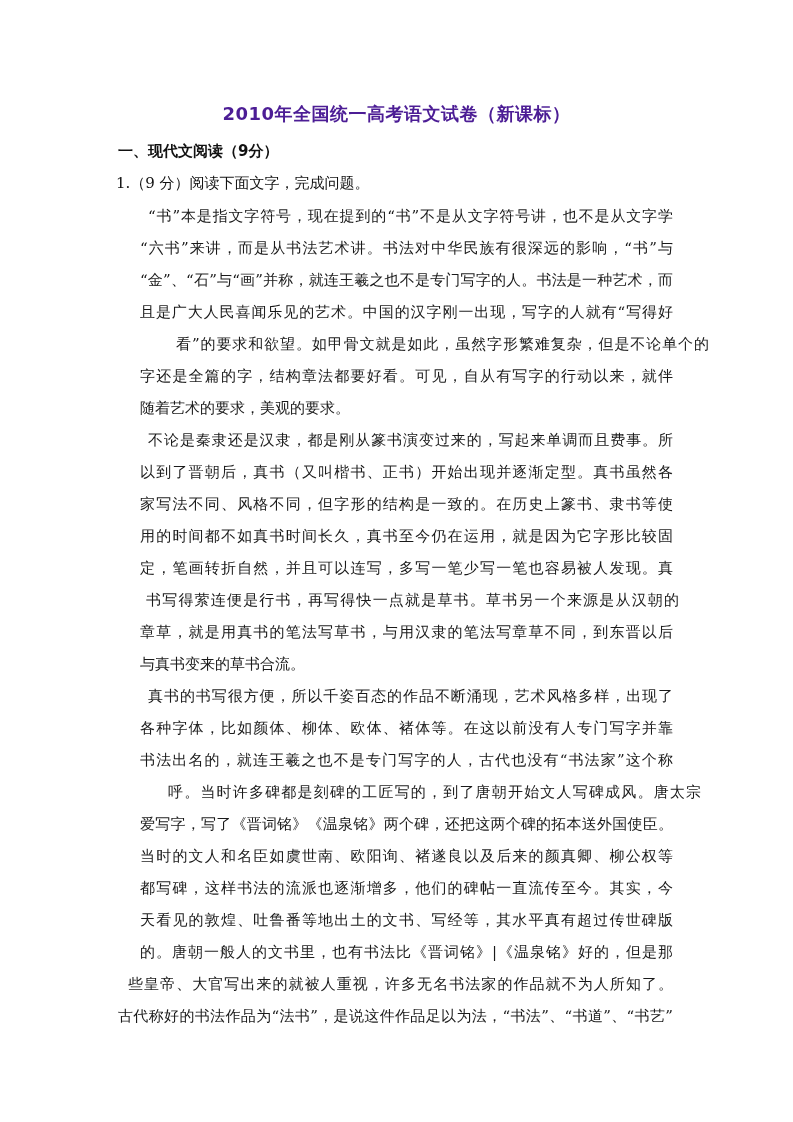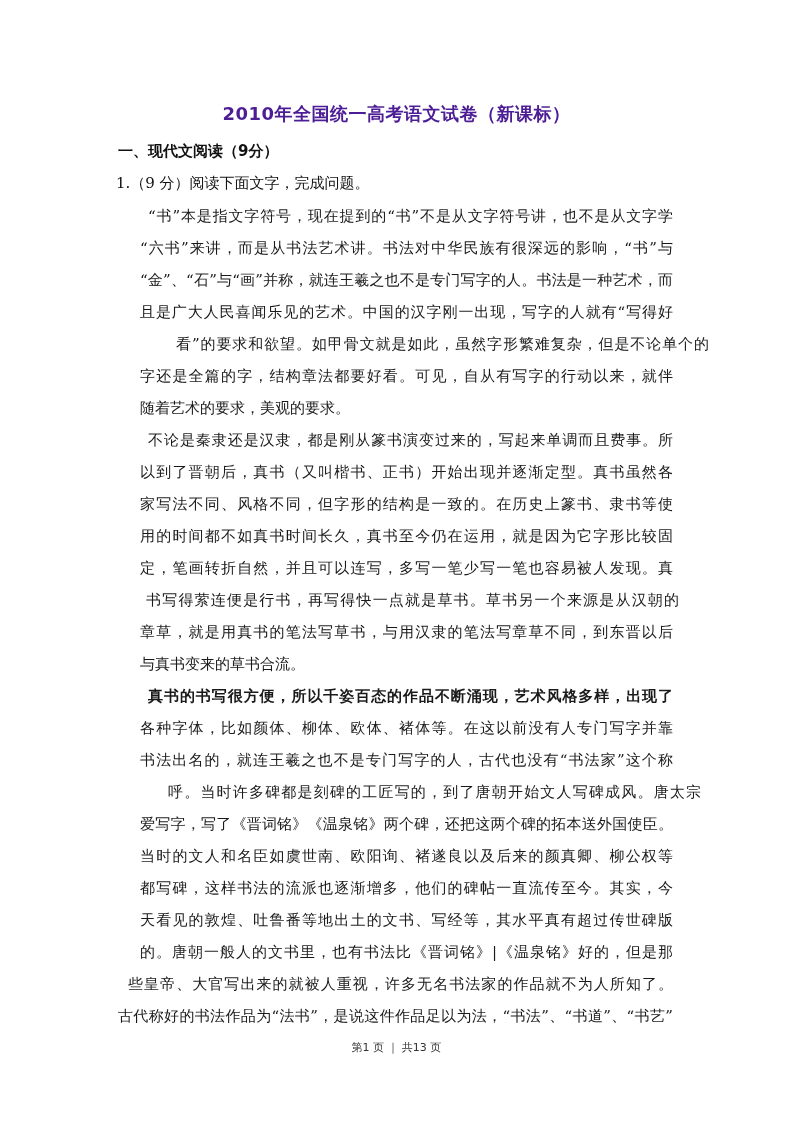--- a/index.html
+++ b/index.html
@@ -34,27 +34,26 @@
       <div class="line justify" style="left: 140px; top: 366px; width: 533px;">字还是全篇的字，结构章法都要好看。可见，自从有写字的行动以来，就伴</div>
       <div class="line" style="left: 140px; top: 398px;">随着艺术的要求，美观的要求。</div>
       <div class="line justify" style="left: 148px; top: 430px; width: 525px;">不论是秦隶还是汉隶，都是刚从篆书演变过来的，写起来单调而且费事。所</div>
       <div class="line justify" style="left: 140px; top: 462px; width: 533px;">以到了晋朝后，真书（又叫楷书、正书）开始出现并逐渐定型。真书虽然各</div>
       <div class="line justify" style="left: 140px; top: 494px; width: 533px;">家写法不同、风格不同，但字形的结构是一致的。在历史上篆书、隶书等使</div>
       <div class="line justify" style="left: 140px; top: 526px; width: 533px;">用的时间都不如真书时间长久，真书至今仍在运用，就是因为它字形比较固</div>
       <div class="line justify" style="left: 140px; top: 558px; width: 533px;">定，笔画转折自然，并且可以连写，多写一笔少写一笔也容易被人发现。真</div>
       <div class="line justify" style="left: 140px; top: 590px; width: 533px; margin-left: 6px;">书写得萦连便是行书，再写得快一点就是草书。草书另一个来源是从汉朝的</div>
       <div class="line justify" style="left: 140px; top: 622px; width: 533px;">章草，就是用真书的笔法写草书，与用汉隶的笔法写章草不同，到东晋以后</div>
       <div class="line" style="left: 140px; top: 654px;">与真书变来的草书合流。</div>
-      <div class="line justify" style="left: 148px; top: 686px; width: 525px; font-weight: bold;">真书的书写很方便，所以千姿百态的作品不断涌现，艺术风格多样，出现了</div>
+      <div class="line justify" style="left: 148px; top: 686px; width: 525px;">真书的书写很方便，所以千姿百态的作品不断涌现，艺术风格多样，出现了</div>
       <div class="line justify" style="left: 140px; top: 718px; width: 533px;">各种字体，比如颜体、柳体、欧体、褚体等。在这以前没有人专门写字并靠</div>
       <div class="line justify" style="left: 140px; top: 750px; width: 533px;">书法出名的，就连王羲之也不是专门写字的人，古代也没有“书法家”这个称</div>
       <div class="line justify" style="left: 140px; top: 782px; width: 533px; margin-left: 28px;">呼。当时许多碑都是刻碑的工匠写的，到了唐朝开始文人写碑成风。唐太宗</div>
       <div class="line justify" style="left: 140px; top: 814px; width: 533px;">爱写字，写了《晋词铭》《温泉铭》两个碑，还把这两个碑的拓本送外国使臣。</div>
       <div class="line justify" style="left: 140px; top: 846px; width: 533px;">当时的文人和名臣如虞世南、欧阳询、褚遂良以及后来的颜真卿、柳公权等</div>
       <div class="line justify" style="left: 140px; top: 878px; width: 533px;">都写碑，这样书法的流派也逐渐增多，他们的碑帖一直流传至今。其实，今</div>
       <div class="line justify" style="left: 140px; top: 910px; width: 533px;">天看见的敦煌、吐鲁番等地出土的文书、写经等，其水平真有超过传世碑版</div>
       <div class="line justify" style="left: 140px; top: 942px; width: 533px;">的。唐朝一般人的文书里，也有书法比《晋词铭》|《温泉铭》好的，但是那</div>
       <div class="line justify" style="left: 128px; top: 974px; width: 545px;">些皇帝、大官写出来的就被人重视，许多无名书法家的作品就不为人所知了。</div>
       <div class="line justify" style="left: 118px; top: 1006px; width: 555px;">古代称好的书法作品为“法书”，是说这件作品足以为法，“书法”、“书道”、“书艺”</div>
     </div>
 
-  <div class="footer">第1 页 ｜ 共13 页</div>
 </div>
 
 </body></html>

